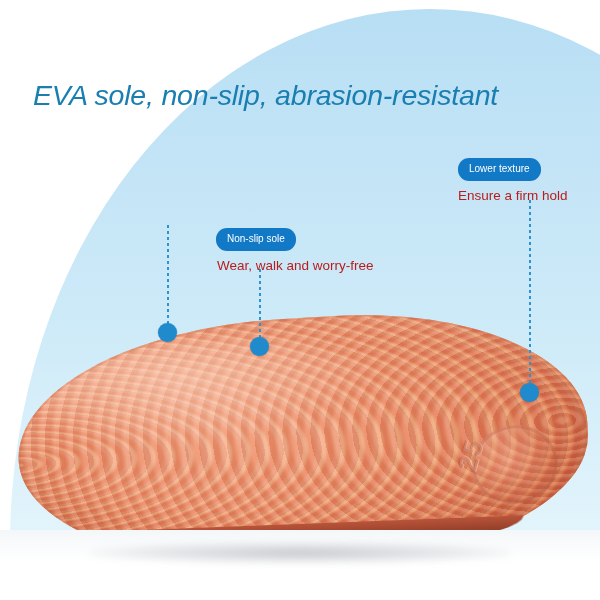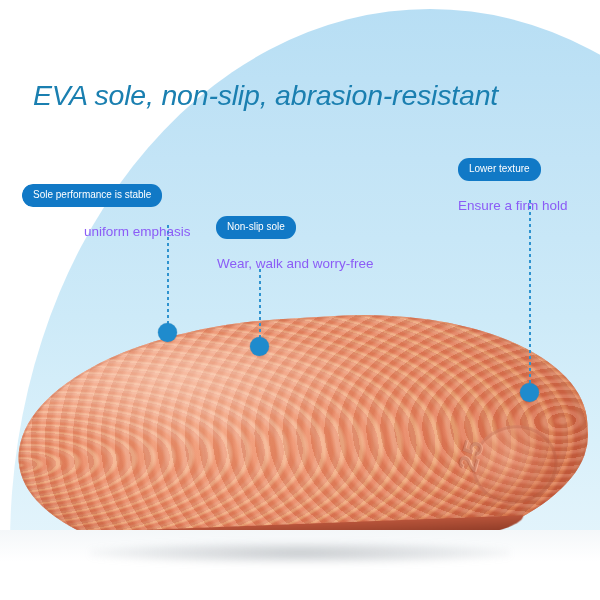--- a/index.html
+++ b/index.html
@@ -86,30 +86,30 @@
     padding: 6px 11px 7px 11px;
     border-radius: 11px;
     white-space: nowrap;
   }
   .badge-clip {
     overflow: hidden;
     border-radius: 11px;
   }
   .sub {
     font-size: 13.5px;
-    color: #8b5cf6;
+    color: #b91c1c;
     white-space: nowrap;
-    margin-top: 17px;
+    margin-top: 7px;
   }
 
   .callout-1 { left: 22px; top: 184px; }
   .callout-1 .badge-clip { width: 185px; }
   .callout-1 .sub { margin-left: 62px; }
 
-  .callout-2 { left: 216px; top: 216px; }
+  .callout-2 { left: 216px; top: 228px; }
   .callout-2 .sub { margin-left: 1px; text-align: right; }
 
   .callout-3 { left: 458px; top: 158px; }
   .callout-3 .sub { margin-left: 0px; }
 
   
   .connector {
     position: absolute;
     width: 2px;
     background-image: linear-gradient(#2f93cf 50%, rgba(255,255,255,0) 0%);
@@ -263,26 +263,20 @@
   <div class="heading">EVA sole, non-slip, abrasion-resistant</div>
 
   <div class="connector conn-1"></div>
   <div class="connector conn-2"></div>
   <div class="connector conn-3"></div>
 
   <div class="dot dot-1"></div>
   <div class="dot dot-2"></div>
   <div class="dot dot-3"></div>
 
-  <div class="callout callout-1">
-    <div class="badge-clip">
-      <span class="badge">Sole performance is stable</span>
-    </div>
-    <div class="sub">uniform emphasis</div>
-  </div>
 
   <div class="callout callout-2">
     <span class="badge">Non-slip sole</span>
     <div class="sub">Wear, walk and worry-free</div>
   </div>
 
   <div class="callout callout-3">
     <span class="badge">Lower texture</span>
     <div class="sub">Ensure a firm hold</div>
   </div>

